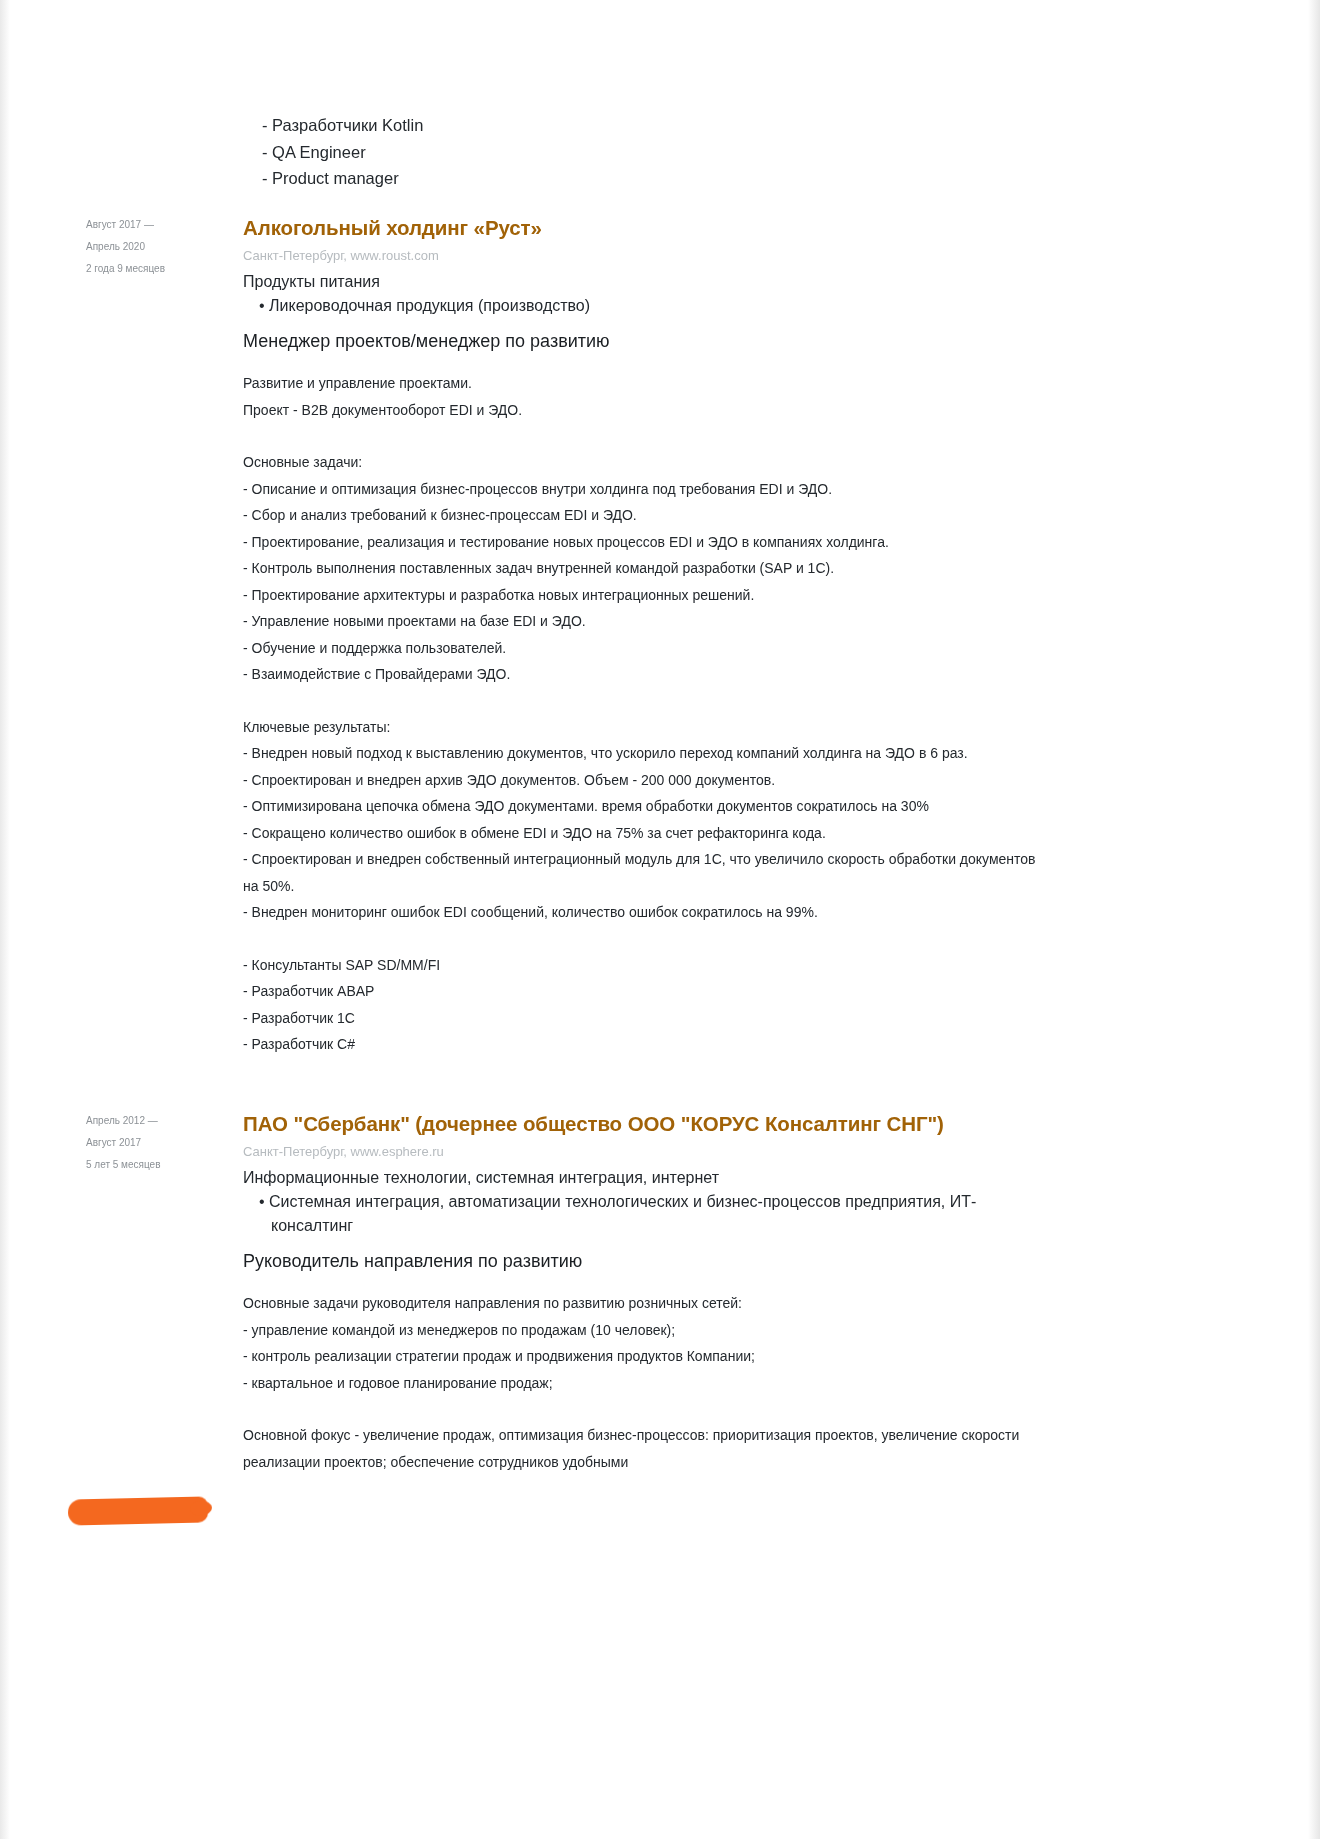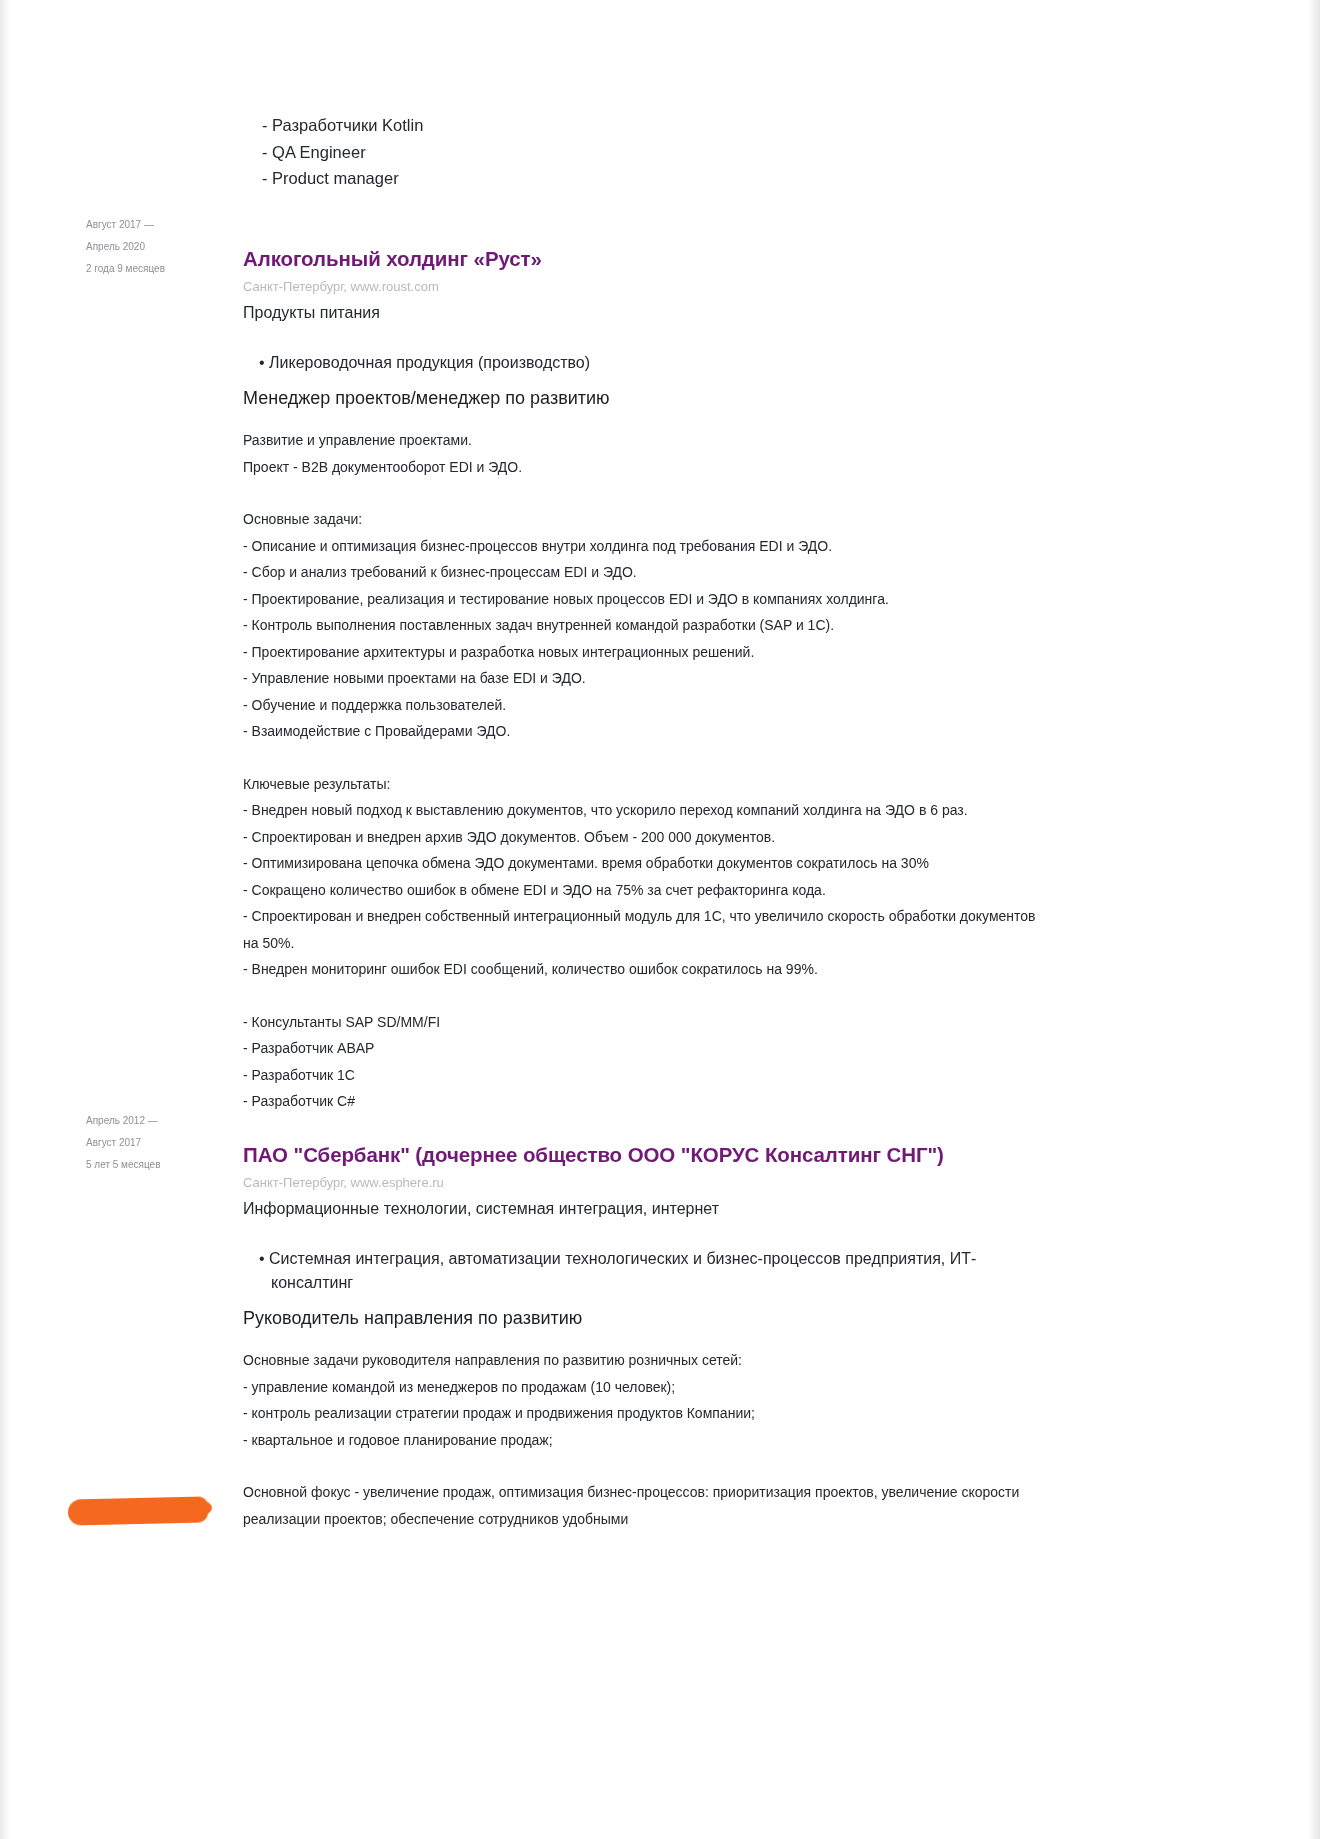--- a/index.html
+++ b/index.html
@@ -72,43 +72,41 @@
   }
   .exp .body {
     position: absolute;
     left: 243px;
     top: 0;
     width: 800px;
   }
   .company {
     font-size: 20.5px;
     font-weight: bold;
-    color: #701a75;
+    color: #a16207;
     line-height: 28px;
     letter-spacing: -0.1px;
-    margin-top: 31px;
   }
   .site {
     font-size: 13px;
     color: #b6bbbf;
     line-height: 26px;
     margin-top: 1px;
   }
   .industry {
     font-size: 16px;
     color: #24292e;
     line-height: 25px;
   }
   .industry-sub {
     font-size: 16px;
     color: #24292e;
     line-height: 24px;
     margin-left: 28px;
     text-indent: -12px;
-    margin-top: 26px;
   }
   .position {
     font-size: 18px;
     color: #1b1f23;
     line-height: 30px;
     margin-top: 8px;
     margin-bottom: 14px;
     font-weight: normal;
   }
   .para {

